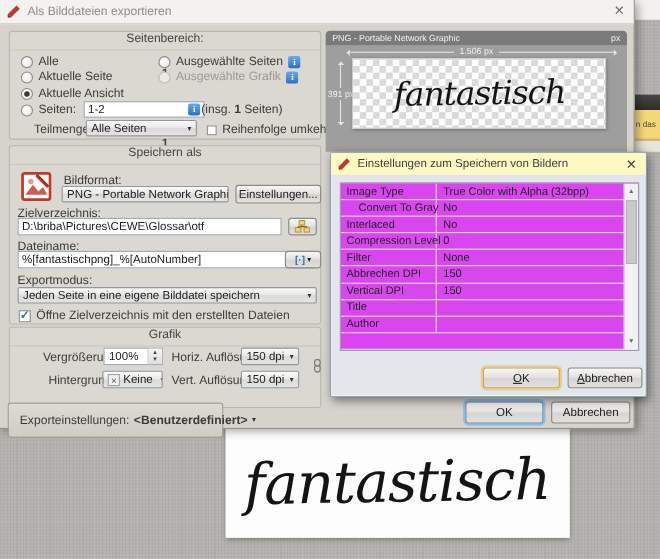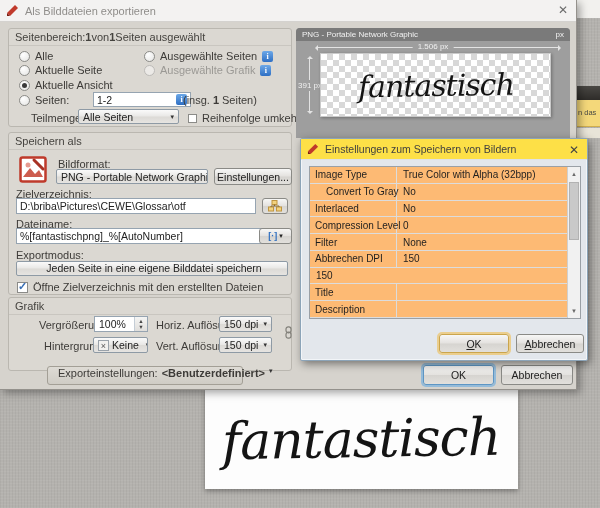--- a/index.html
+++ b/index.html
@@ -44,22 +44,22 @@
     left:0; top:0; width:100%; height:22px; background:#f3f2f1;
     border-bottom:1px solid #d4d2cf; display:flex; align-items:center; padding:0 6px;
   }
   .titlebar .ttl { font-size:11px; color:#8f8d8a; margin-left:6px; }
   .close-x { position:absolute; right:8px; top:3px; font-size:12px; color:#6b6b6b; cursor:default; }
 
   .group {
     position:absolute; background:#dbd8d2; border:1px solid #bab7b0; border-radius:3px;
   }
   .group-hdr {
-    height:17px; border-bottom:1px solid #c9c6c0; display:flex; gap:0;
-    align-items:center; padding:0 6px; font-size:11px; color:#45433f;
+    height:17px; border-bottom:1px solid #c9c6c0; display:flex; gap:20px;
+    align-items:center; padding:0 6px; font-size:11px; color:#45433f;flex-direction:column;
   }
   .b { font-weight:bold; }
   .lbl { font-size:11px; color:#3d3b38; white-space:nowrap; }
   .lbl.dis { color:#9b9995; }
 
   .radio {
     width:11px; height:11px; border-radius:50%; border:1px solid #8b8b88;
     background:radial-gradient(circle at 35% 30%, #ffffff, #e4e4e2); flex:0 0 auto; position:relative;
   }
   .radio.sel::after { content:""; position:absolute; left:2px; top:2px; width:5px; height:5px; border-radius:50%; background:#3a3a3a; }
@@ -135,38 +135,38 @@
       linear-gradient(45deg,#d8d8d8 25%,transparent 25%,transparent 75%,#d8d8d8 75%),
       linear-gradient(45deg,#d8d8d8 25%,transparent 25%,transparent 75%,#d8d8d8 75%);
     background-size:12px 12px; background-position:0 0,6px 6px;
     display:flex; align-items:center; justify-content:center; overflow:hidden;
     box-shadow:1px 1px 3px rgba(0,0,0,.3);
   }
   .checker .script-text { font-size:30px; }
 
   
   .export-settings {
-    left:7px; top:366px; width:196px; height:19px; border:1px solid #a39f96; border-radius:3px;
-    background:linear-gradient(#dedbd5,#cfccc5); display:flex; gap:4px; padding:0 6px;margin-left:40px;
+    left:7px; top:366px; width:196px; height:32px; border:1px solid #a39f96; border-radius:3px;
+    background:linear-gradient(#dedbd5,#cfccc5); display:flex; align-items:center; gap:4px; padding:0 6px;
   }
   .export-settings .arrow { margin-left:auto; font-size:7px; color:#333; }
 
   
   .settings-dialog {
     left:300px; top:138px; width:288px; height:223px; z-index:20;
     background:#e3e7ec; border:1px solid #8ca4b8; border-radius:2px;
     box-shadow:2px 3px 9px rgba(0,0,0,.45), inset 0 0 0 1px #f2f5f8;
   }
   .settings-titlebar {
-    left:0; top:0; width:100%; height:21px; background:#fde047; border-bottom:1px solid #dfe2e6;
+    left:0; top:0; width:100%; height:21px; background:#fef9c3; border-bottom:1px solid #dfe2e6;
     display:flex; align-items:center; padding:0 6px;
   }
   .settings-titlebar .ttl { font-size:10.5px; color:#3f3f3f; margin-left:6px; }
   .prop-table {
-    left:8px; top:27px; width:272px; height:153px; background:#fdba74; border:1px solid #9aa0a6;
+    left:8px; top:27px; width:272px; height:153px; background:#d946ef; border:1px solid #9aa0a6;
     display:flex; flex-direction:column;
   }
   .prow { flex:1; display:flex; border-bottom:1px solid #dcdcdc; min-height:0; }
   .prow:last-child { border-bottom:none; }
   .pname { width:87px; border-right:1px solid #dcdcdc; font-size:10px; color:#1f1f1f;
     display:flex; align-items:center; padding-left:5px; white-space:nowrap; }
   .pname.indent { padding-left:16px; }
   .pval { flex:1; font-size:10px; color:#1f1f1f; display:flex; align-items:center; padding-left:6px; white-space:nowrap; overflow:hidden; }
   .scrollbar { position:absolute; right:0; top:0; bottom:0; width:13px; background:#f1f1f1; border-left:1px solid #cfcfcf; }
   .sb-arrow { position:absolute; left:0; width:12px; height:12px; font-size:6px; color:#6a6a6a;
@@ -232,21 +232,21 @@
 
     <div class="row" style="left:10px; top:50px;">
       <span class="radio sel"></span>
       <span class="lbl">Aktuelle Ansicht</span>
     </div>
 
     <div class="row" style="left:10px; top:65px;">
       <span class="radio"></span>
       <span class="lbl">Seiten:</span>
     </div>
-    <div class="input" style="left:67px; top:63px; width:98px; height:15px;margin-left:17px;">
+    <div class="input" style="left:67px; top:63px; width:110px; height:15px;">
       <span>1-2</span>
       <span class="info" style="margin-left:auto;">i</span>
     </div>
     <div class="row" style="left:174px; top:65px; gap:3px;">
       <span class="lbl">(insg.</span>
       <span class="lbl b">1</span>
       <span class="lbl">Seiten)</span>
     </div>
 
     <span class="lbl abs" style="left:22px; top:83px;">Teilmenge:</span>
@@ -294,21 +294,21 @@
     <span class="lbl abs" style="left:7px; top:85px;">Dateiname:</span>
     <div class="input" style="left:7px; top:95px; width:269px; height:16px;">
       <span>%[fantastischpng]_%[AutoNumber]</span>
     </div>
     <button class="btn" style="left:250px; top:95px; width:33px; height:16px; gap:2px;">
       <span style="color:#2f6fc0; font-weight:bold; font-size:9px;">[·]</span>
       <span style="font-size:7px;">▾</span>
     </button>
 
     <span class="lbl abs" style="left:7px; top:116px;">Exportmodus:</span>
-    <div class="dd" style="left:7px; top:128px; width:272px; height:15px;flex-direction:column;">
+    <div class="dd" style="left:7px; top:128px; width:272px; height:15px;">
       <span>Jeden Seite in eine eigene Bilddatei speichern</span>
       <span class="arrow">▾</span>
     </div>
 
     <div class="row" style="left:8px; top:148px;">
       <span class="cb">
         <span class="mark">✓</span>
       </span>
       <span class="lbl">Öffne Zielverzeichnis mit den erstellten Dateien</span>
     </div>
@@ -407,28 +407,32 @@
     </div>
     <div class="prow">
       <span class="pname">Filter</span>
       <span class="pval">None</span>
     </div>
     <div class="prow">
       <span class="pname">Abbrechen DPI</span>
       <span class="pval">150</span>
     </div>
     <div class="prow">
+      <span class="pname">Vertical DPI</span>
       <span class="pval">150</span>
     </div>
     <div class="prow">
       <span class="pname">Title</span>
       <span class="pval"></span>
     </div>
     <div class="prow">
-      <span class="pname">Description</span>
+      <span class="pname">Author</span>
+      <span class="pval"></span>
+    </div>
+    <div class="prow">
       <span class="pval"></span>
     </div>
     <div class="scrollbar">
       <span class="sb-arrow sb-up">▲</span>
       <span class="sb-thumb"></span>
       <span class="sb-arrow sb-down">▼</span>
     </div>
   </div>
 
   <button class="btn focus-orange" style="left:138px; top:195px; width:70px; height:19px;">

